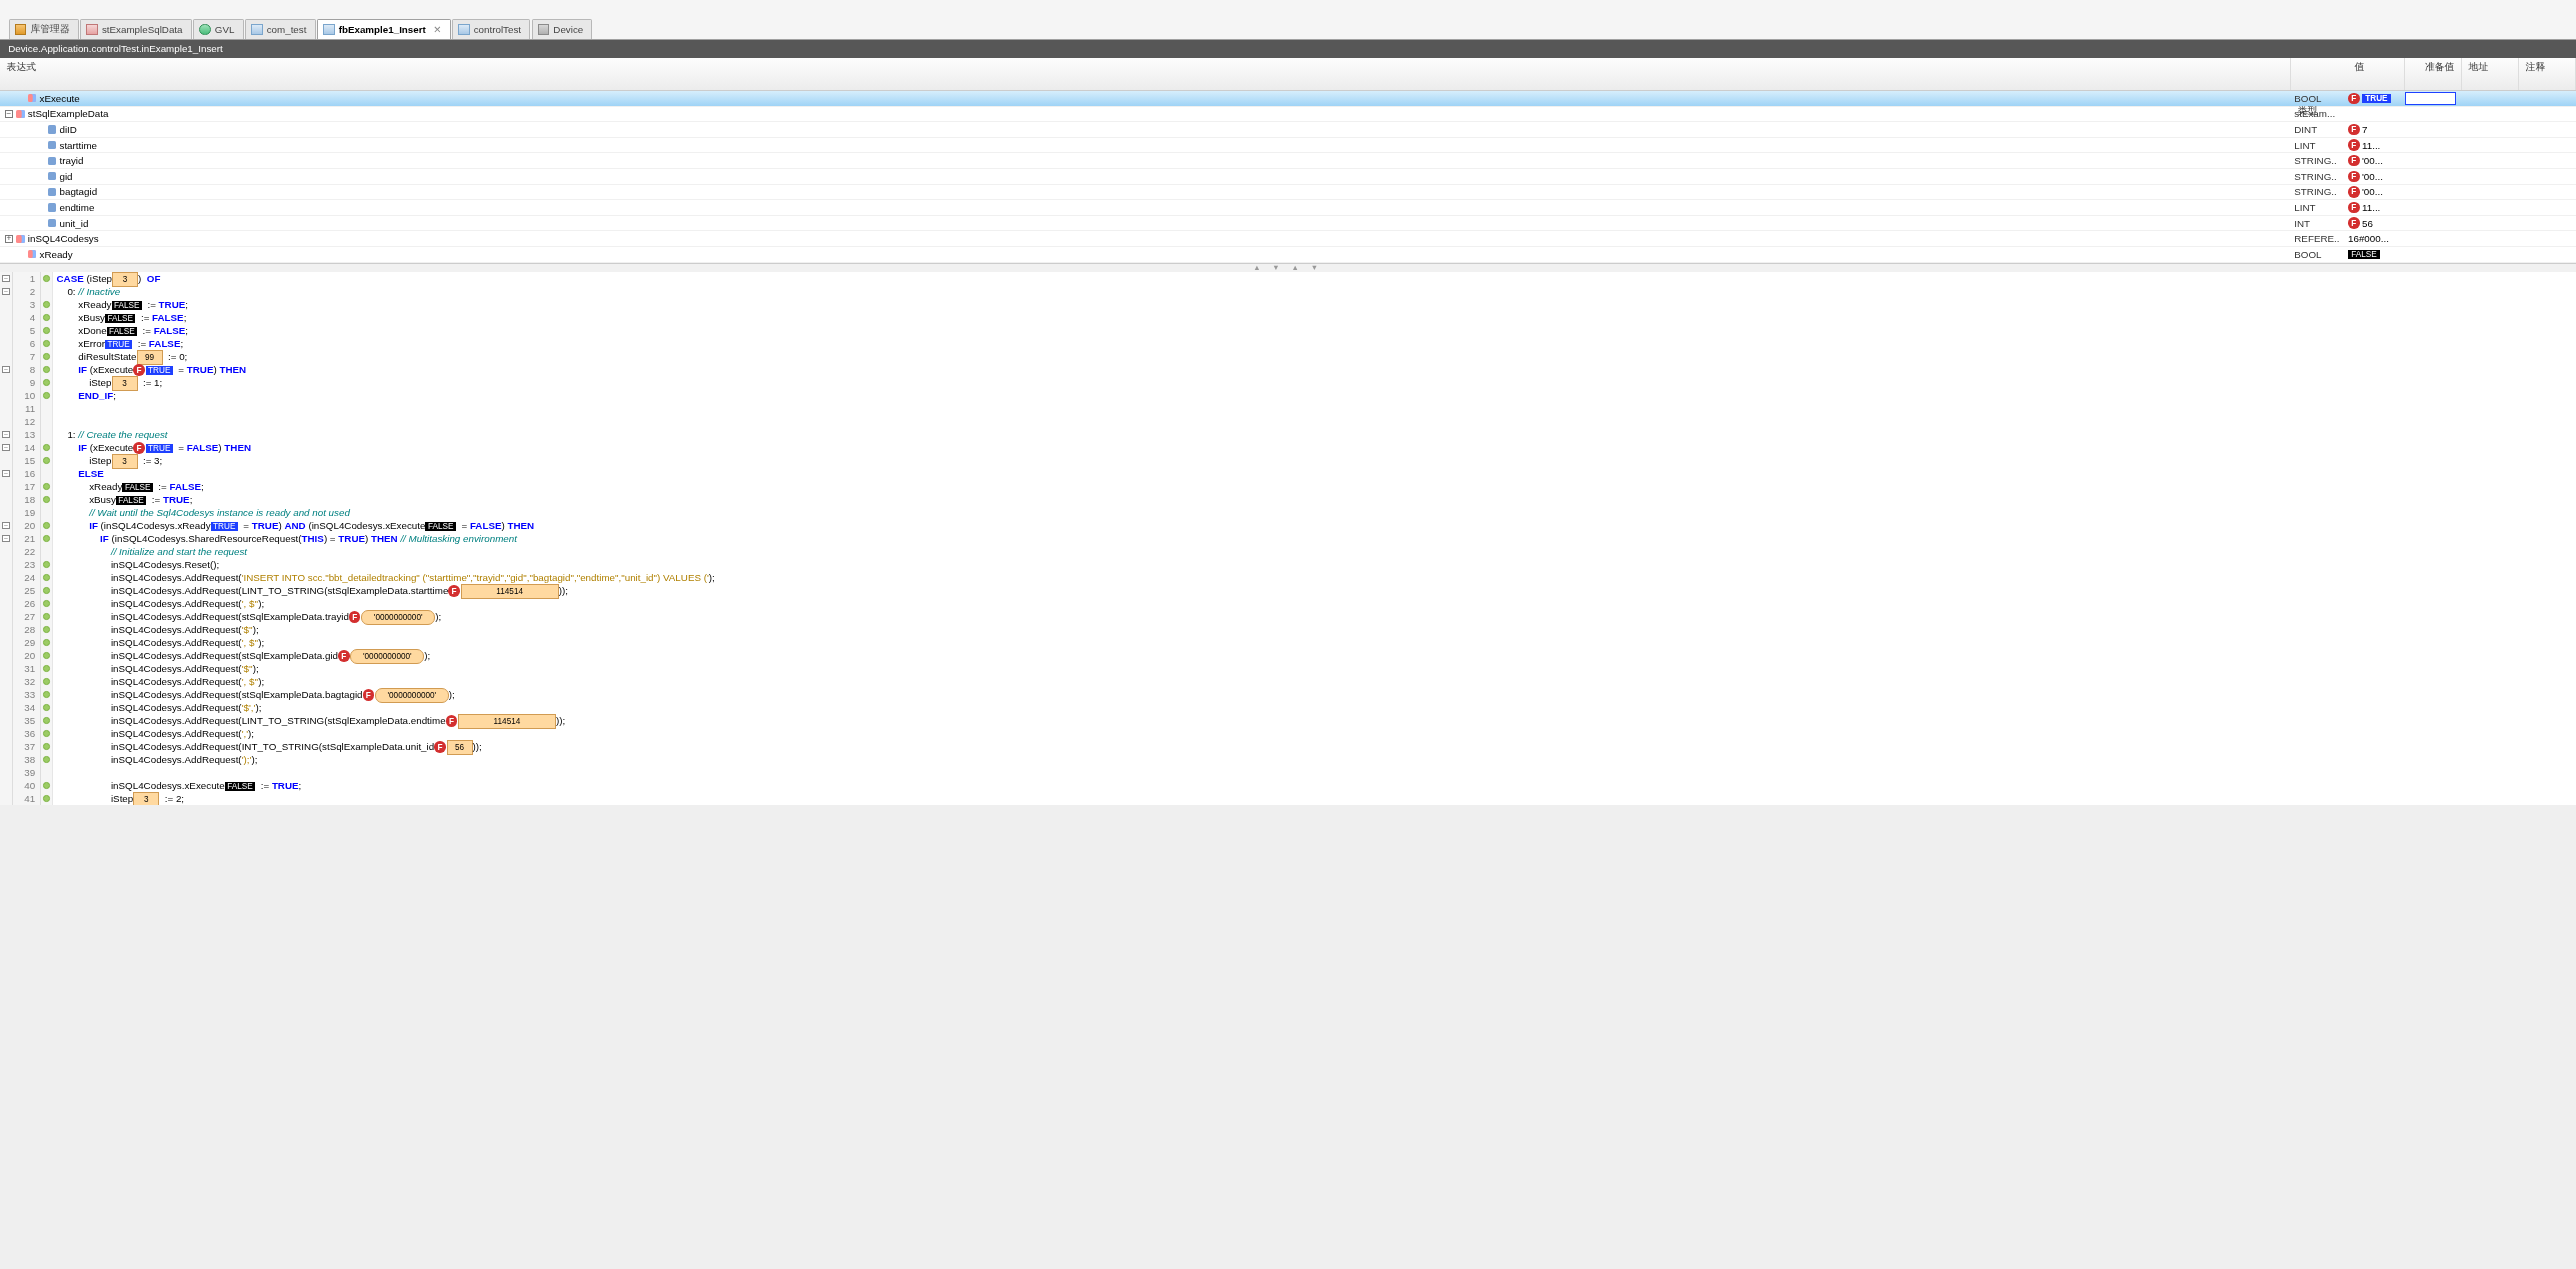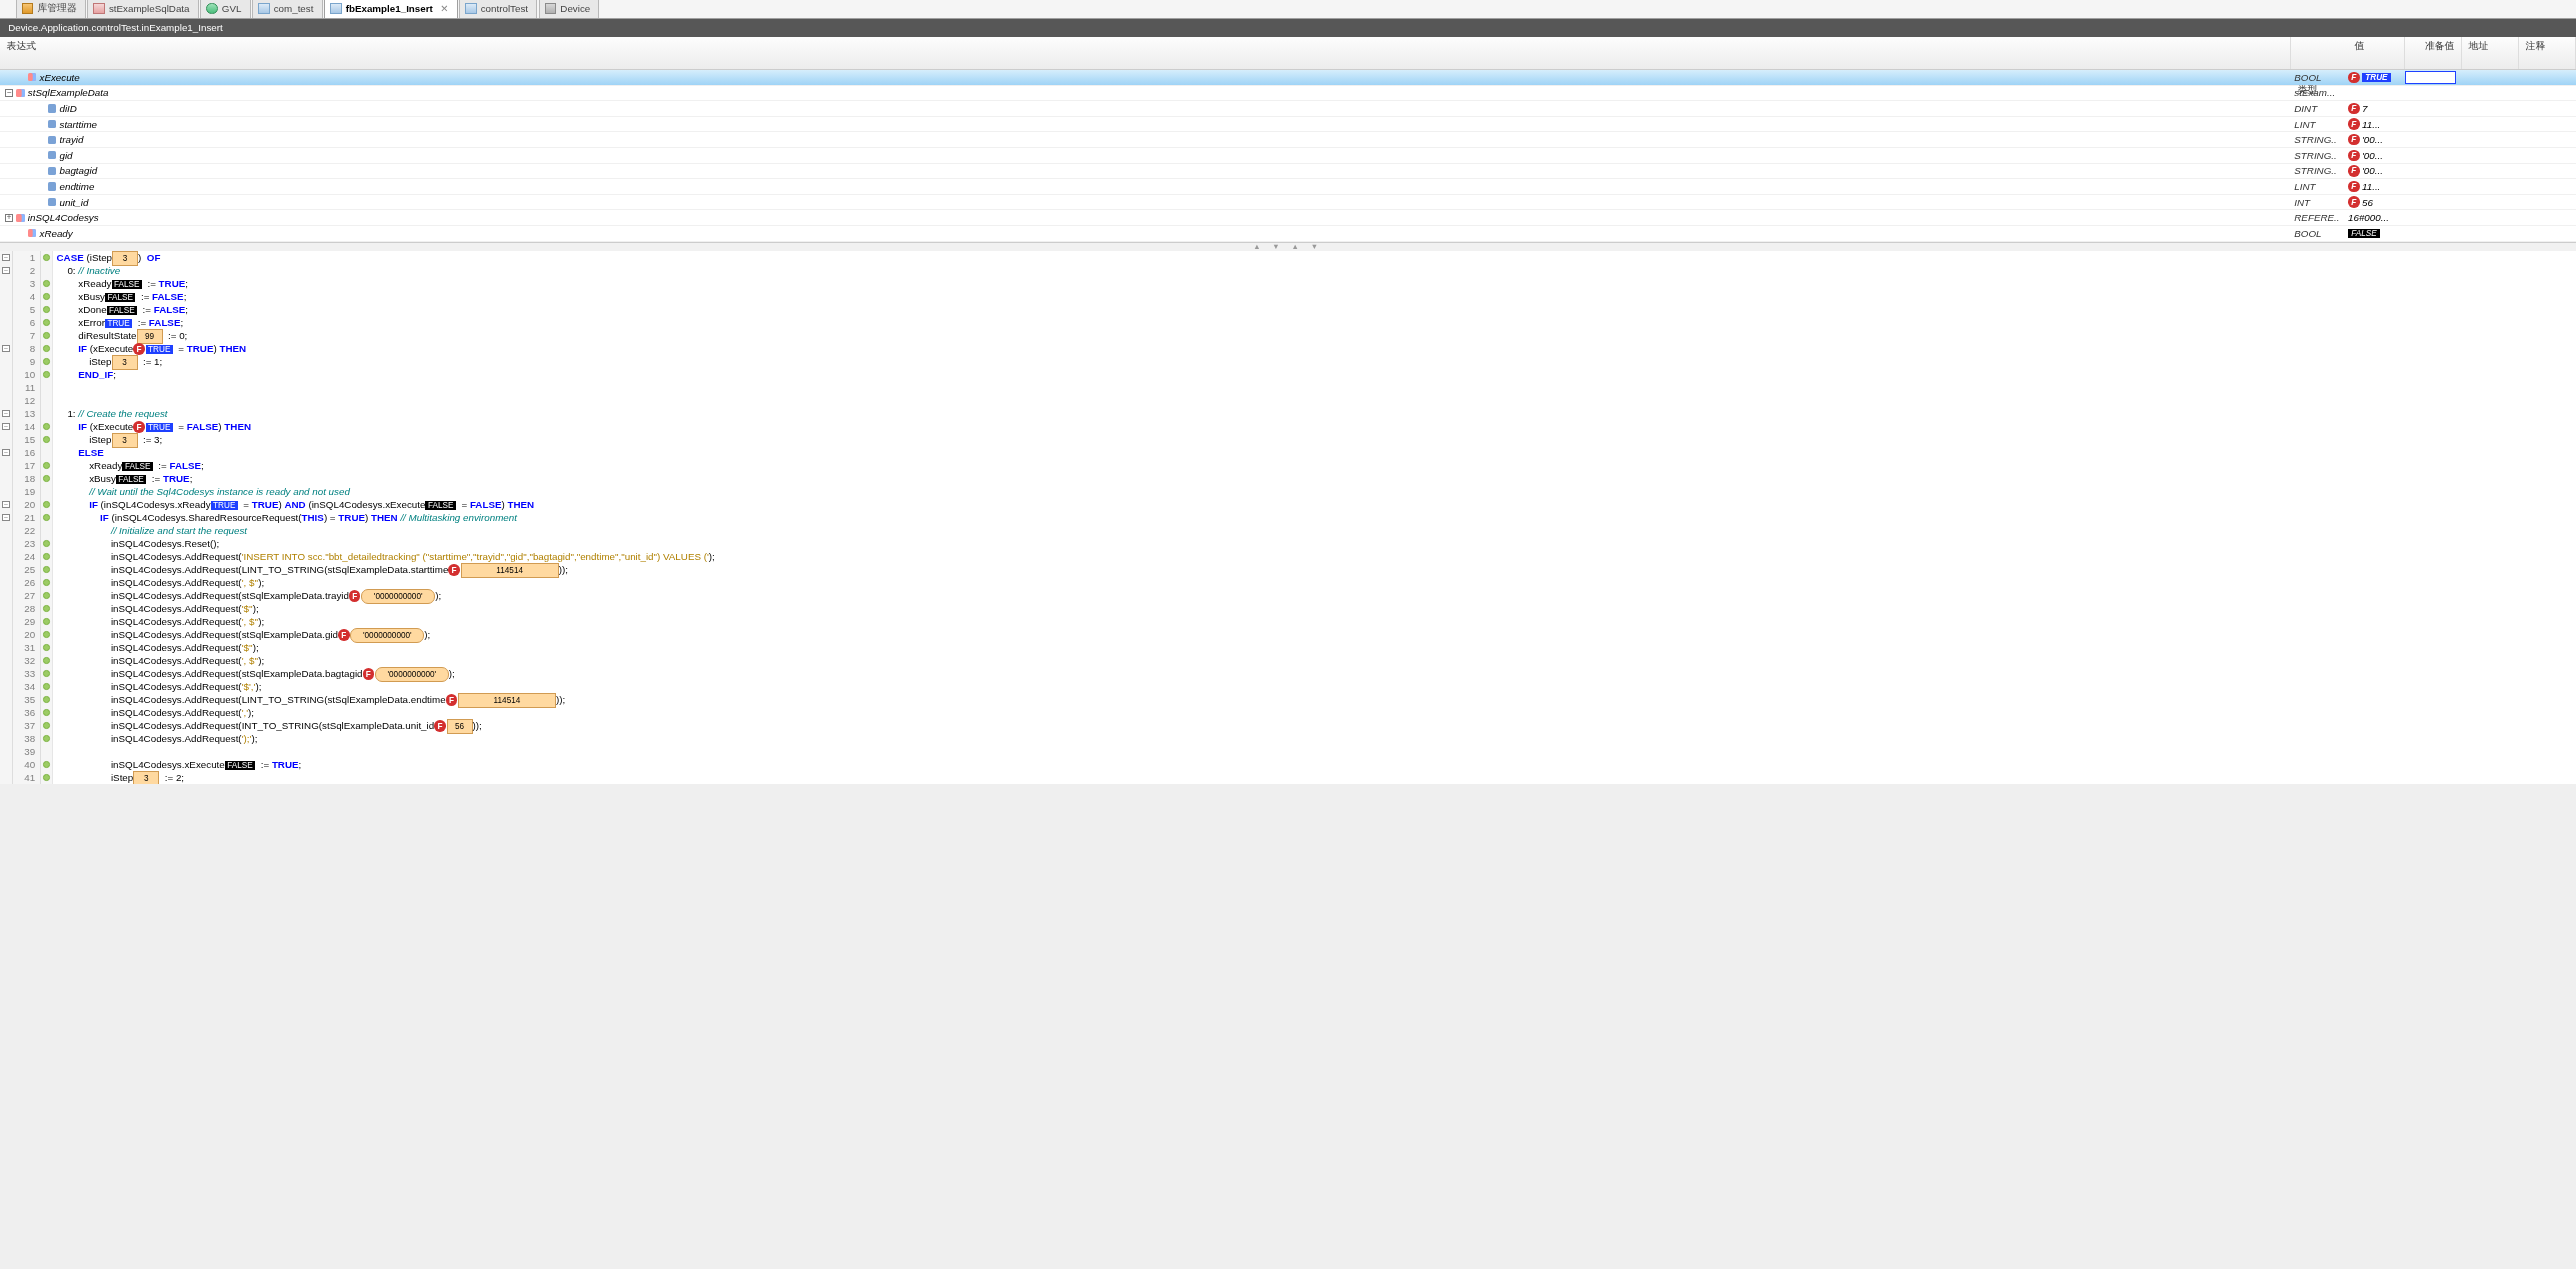--- a/index.html
+++ b/index.html
@@ -1,19 +1,19 @@
 <!DOCTYPE html>
 <html style="font-size:13px"><head>
 <meta charset="utf-8">
 <style>
   * { margin:0; padding:0; box-sizing:border-box; font-family:"Microsoft YaHei",Tahoma,Arial,sans-serif; }
   body { background:#efefef; font-size:9.8px; color:#000; }
 
   
-  .tabbar { background:#f5f5f5; height:19px; display:flex; align-items:flex-end; border-bottom:0.8px solid #a0a0a0; padding-left:16px; }
+  .tabbar { background:#f5f5f5; height:40px; display:flex; align-items:flex-end; border-bottom:0.8px solid #a0a0a0; padding-left:9px; }
   .tab { display:flex; align-items:center; height:19.7px; padding:0 8.2px 0 4.9px; margin-right:1.6px; background:#e8e8e8; border:0.8px solid #b8b8b8; border-bottom:none; border-radius:1.6px 1.6px 0 0; cursor:pointer; gap:4.1px; font-size:9.8px; color:#444;}
   .tab.active { background:#fff; border-color:#a0a0a0; font-weight:bold; color:#000;}
   .tab .tclose { margin-left:3.3px; color:#888; font-weight:normal; }
   .tab-icon { width:11.5px; height:11.5px; display:inline-block; background:#bbb; border:0.8px solid #999; }
   .ico-lib  { background:linear-gradient(#f7c573,#e09a2b); border-color:#b47a1d;}
   .ico-st   { background:linear-gradient(#f5d6d6,#e6a2a2); border-color:#c07676;}
   .ico-gvl  { background:linear-gradient(#9de2b8,#4bbd7c); border-color:#2e8e56; border-radius:50%;}
   .ico-pou  { background:linear-gradient(#dceaf7,#a8c8e6); border-color:#7aa5cc;}
   .ico-dev  { background:linear-gradient(#d7d7d7,#b0b0b0); border-color:#8a8a8a;}
   .ico-fb   { background:linear-gradient(#dceaf7,#a8c8e6); border-color:#7aa5cc;}
@@ -25,21 +25,21 @@
   .varpane { background:#fff; border-bottom:0.8px solid #ccc; }
   .varhdr { display:flex; height:33px; background:linear-gradient(#fdfdfd,#ececec); border-bottom:0.8px solid #ccc; }
   .varhdr .col { border-right:0.8px solid #ddd; padding:0 6.6px; line-height:18px; color:#333; }
   .col-expr { flex:1 1 auto; }
   .col-type { width:57px;margin-top:44px; }
   .col-val  { width:57px; }
   .col-prep { width:57px;text-align:right; }
   .col-addr { width:57px; }
   .col-comm { width:57px; border-right:none;}
 
-  .varrow { display:flex; height:15.6px; border-bottom:0.8px solid #f0f0f0; align-items:center;font-style:italic;}
+  .varrow { display:flex; height:15.6px; border-bottom:0.8px solid #f0f0f0; align-items:center;}
   .varrow.sel { background:linear-gradient(#d6eefc,#9fd3f6);}
   .vr-expr { flex:1 1 auto; padding-left:4.9px; display:flex; align-items:center; gap:3.3px; }
   .vr-type { width:57px; padding-left:3.3px; color:#333;}
   .vr-val  { width:57px; display:flex; align-items:center; gap:2.5px;}
   .vr-prep { width:57px; }
   .vr-addr { width:57px; }
   .vr-comm { width:57px;}
   .indent1 { padding-left:28px; }
   .indent2 { padding-left:48px; }
   .tree-tog { width:8.2px; height:8.2px; border:0.8px solid #7a7a7a; background:#fff; text-align:center; line-height:6.6px; font-size:8.2px; color:#555; cursor:pointer;}

